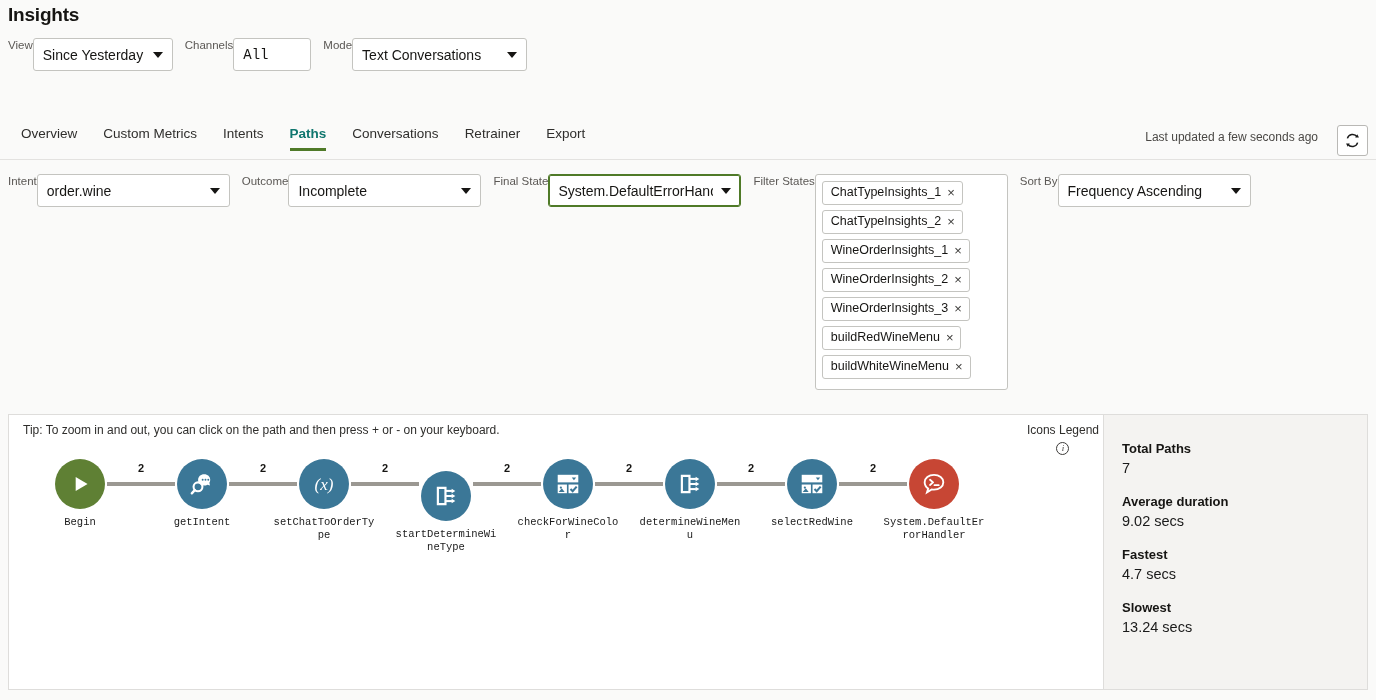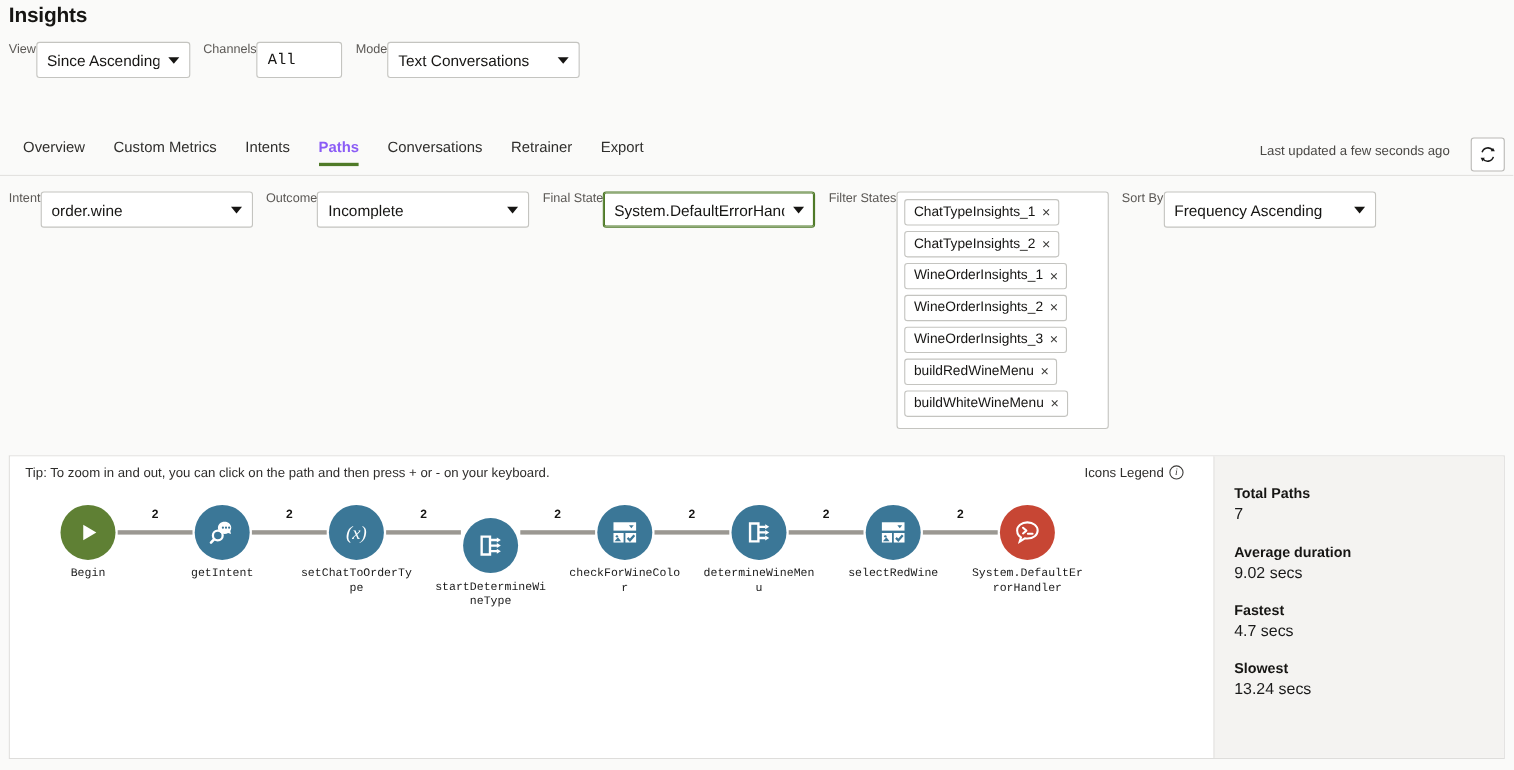--- a/index.html
+++ b/index.html
@@ -49,21 +49,21 @@
   
   .tabs-bar {
     position: absolute; left: 0; top: 120px; width: 1376px; height: 40px;
     border-bottom: 1px solid #e3e2e0;
   }
   .tabs { position: absolute; left: 8px; top: 0; display: flex; gap: 0; }
   .tab {
     font-size: 13.5px; color: #2f2e2c; padding: 6px 13px 10px 13px;
     position: relative; cursor: default;
   }
-  .tab.active { font-weight: bold; color: #8b5cf6; }
+  .tab.active { font-weight: bold; color: #0f766e; }
   .tab.active::after {
     content: ""; position: absolute; left: 13px; right: 13px; bottom: 0;
     height: 3px; background: #4f7a28;
   }
   .last-updated {
     position: absolute; right: 58px; top: 10px;
     font-size: 12px; color: #4a4845;
   }
   .refresh-btn {
     position: absolute; right: 8px; top: 5px;
@@ -101,22 +101,22 @@
   }
   .diagram-area { position: relative; flex: 1; background: #fff; }
   .stats-area {
     width: 264px; background: #f4f3f1; border-left: 1px solid #dedddb;
     padding: 26px 0 0 18px;
   }
   .tip {
     position: absolute; left: 14px; top: 8px; font-size: 12px; color: #2f2e2c;
   }
   .legend {
-    position: absolute; right: 27px; top: 8px; font-size: 12px; color: #2f2e2c;
-    display: flex; align-items: flex-start; gap: 5px;
+    position: absolute; right: 4px; top: 8px; font-size: 12px; color: #2f2e2c;
+    display: flex; align-items: center; gap: 5px; flex-direction: column;
   }
   .info-i {
     width: 13px; height: 13px; border-radius: 50%; border: 1px solid #3c3b39;
     font-size: 9px; line-height: 11px; text-align: center; font-style: italic;
     font-family: "Liberation Serif", serif; color: #3c3b39;
   }
 
   
   .flow {
     position: absolute; left: 0; top: 44px; width: 100%; height: 120px;
@@ -152,21 +152,21 @@
 
 <div class="page">
 
   <div class="page-title">Insights</div>
 
   <div class="topfilters">
 
     <div class="field">
       <div class="field-label">View</div>
       <div class="ctrl w-view">
-        <span class="val">Since Ascending</span>
+        <span class="val">Since Yesterday</span>
         <span class="caret"></span>
       </div>
     </div>
 
     <div class="field">
       <div class="field-label">Channels</div>
       <div class="ctrl w-channels">
         <span class="val">All</span>
       </div>
     </div>

